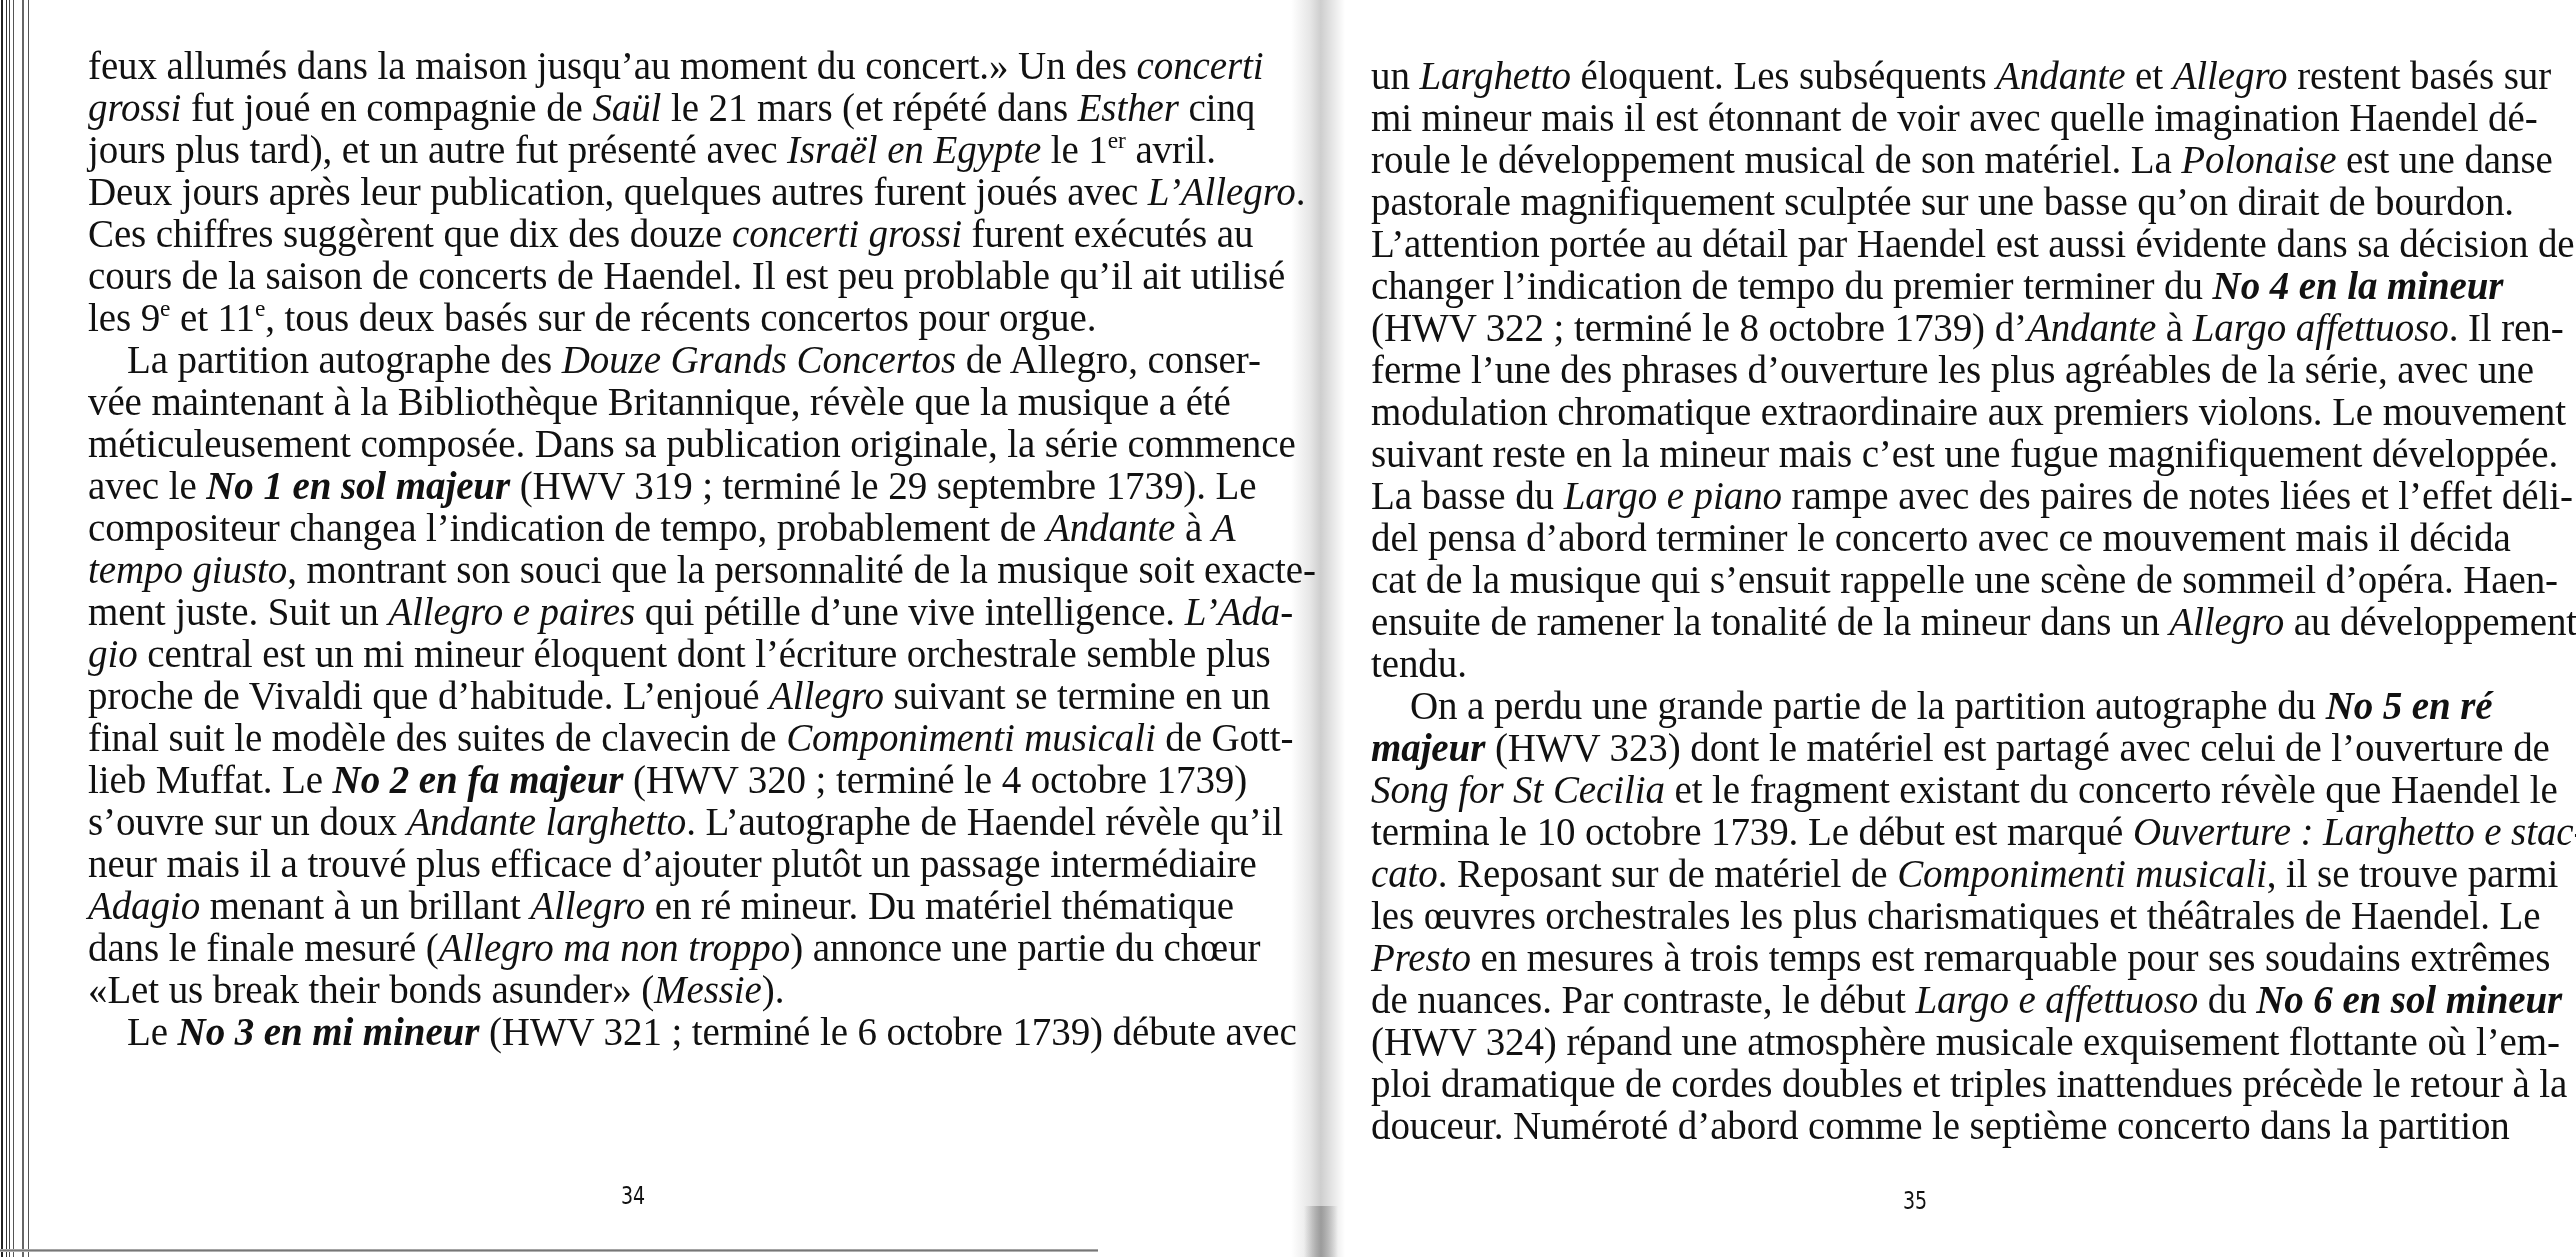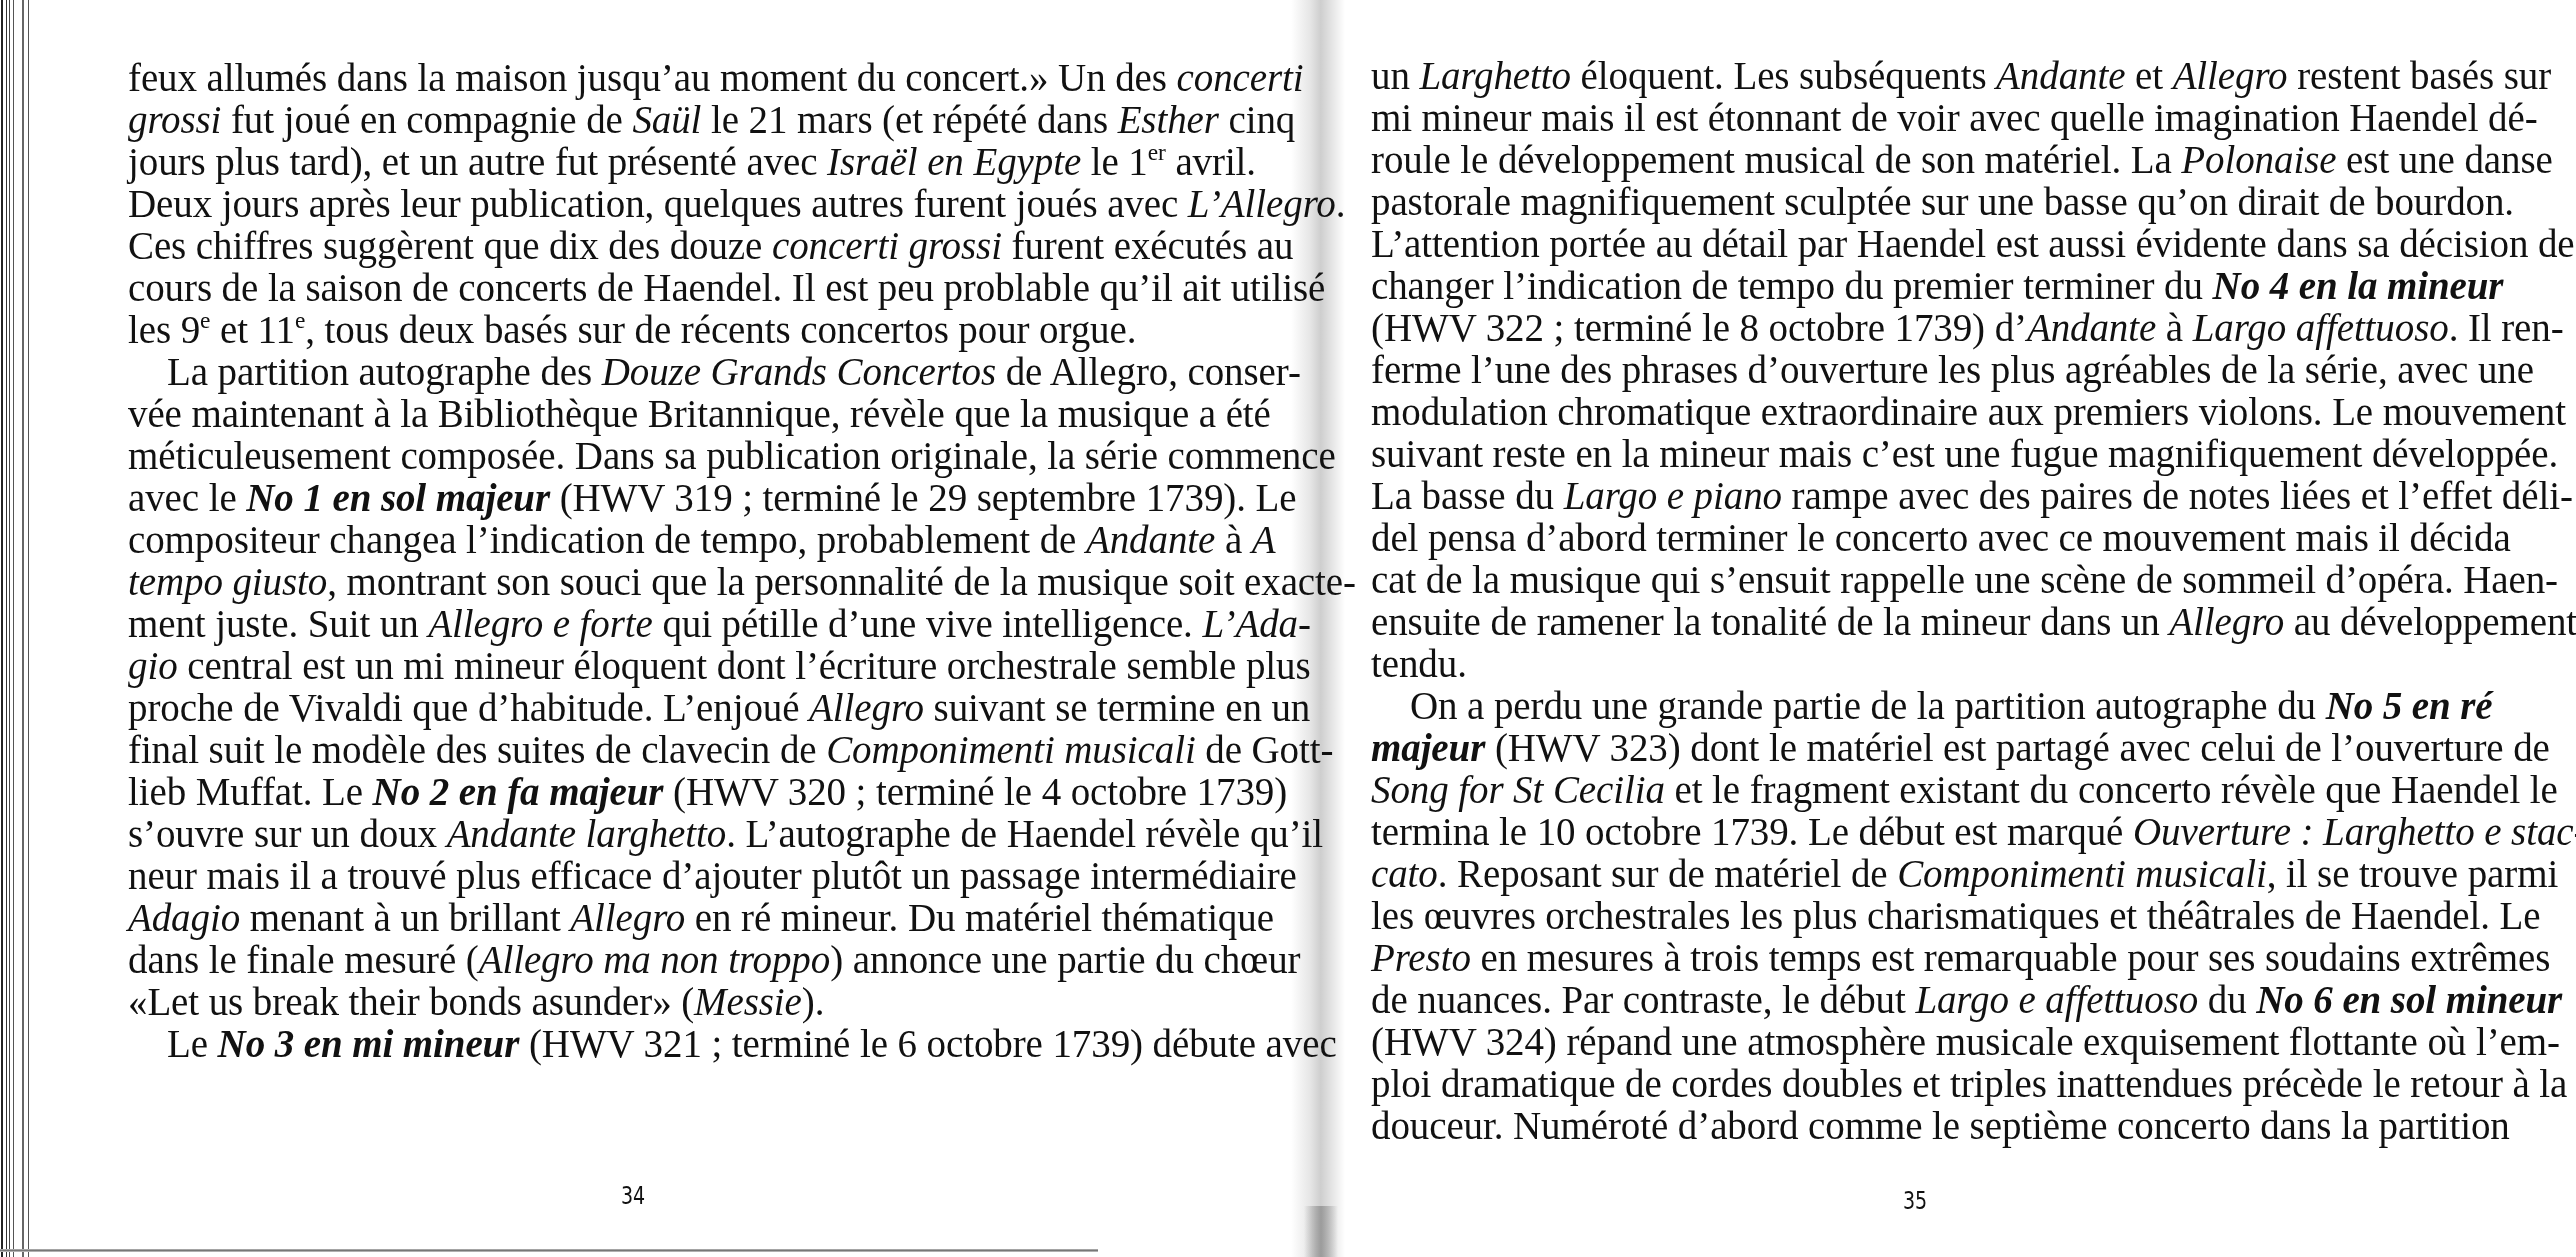--- a/index.html
+++ b/index.html
@@ -20,21 +20,21 @@
         #fff 29px, #fff 33px);
   }
   .bottom-edge-left { position: absolute; left: 0; top: 1249px; width: 1098px; height: 3.4px;
     background: linear-gradient(180deg, #bbb, #777, #ccc); }
   .gutter { position: absolute; left: 1291px; top: 0; width: 54px; height: 1258px;
     background: linear-gradient(90deg, rgba(255,255,255,0) 0%, rgba(210,210,210,0.55) 35%, rgba(190,190,190,0.75) 55%, rgba(255,255,255,0) 100%); }
   .gutter-bottom { position: absolute; left: 1304px; top: 1206px; width: 34px; height: 51px;
     background: linear-gradient(90deg, rgba(255,255,255,0), rgba(150,150,150,0.9), rgba(255,255,255,0)); }
 
   .column { position: absolute; }
-  .col-left { left: 88px; top: 57px; width: 1115px; margin-left: 40px; }
+  .col-left { left: 88px; top: 45px; width: 1115px; }
   .col-right { left: 1371px; top: 55px; width: 1119px; }
 
   .line {
     display: block; height: 42px; line-height: 42px;
     font-size: 39px; white-space: nowrap;
     text-align: justify; text-align-last: justify;
     letter-spacing: -0.1px;
   }
   .line.last { text-align: center; text-align-last: left; }
   .line.indent { padding-left: 39px; }
@@ -62,21 +62,21 @@
     <div class="line"><span>Deux jours après leur publication, quelques autres furent joués avec </span><span class="it">L’Allegro</span><span>.</span></div>
     <div class="line"><span>Ces chiffres suggèrent que dix des douze </span><span class="it">concerti grossi</span><span> furent exécutés au</span></div>
     <div class="line"><span>cours de la saison de concerts de Haendel. Il est peu problable qu’il ait utilisé</span></div>
     <div class="line last"><span>les 9</span><sup class="sp">e</sup><span> et 11</span><sup class="sp">e</sup><span>, tous deux basés sur de récents concertos pour orgue.</span></div>
     <div class="line indent"><span>La partition autographe des </span><span class="it">Douze Grands Concertos</span><span> de Allegro, conser-</span></div>
     <div class="line"><span>vée maintenant à la Bibliothèque Britannique, révèle que la musique a été</span></div>
     <div class="line"><span>méticuleusement composée. Dans sa publication originale, la série commence</span></div>
     <div class="line"><span>avec le </span><span class="bi">No 1 en sol majeur</span><span> (HWV 319 ; terminé le 29 septembre 1739). Le</span></div>
     <div class="line"><span>compositeur changea l’indication de tempo, probablement de </span><span class="it">Andante</span><span> à </span><span class="it">A</span></div>
     <div class="line"><span class="it">tempo giusto</span><span>, montrant son souci que la personnalité de la musique soit exacte-</span></div>
-    <div class="line"><span>ment juste. Suit un </span><span class="it">Allegro e forte</span><span> qui pétille d’une vive intelligence. </span><span class="it">L’Ada-</span></div>
+    <div class="line"><span>ment juste. Suit un </span><span class="it">Allegro e paires</span><span> qui pétille d’une vive intelligence. </span><span class="it">L’Ada-</span></div>
     <div class="line"><span class="it">gio</span><span> central est un mi mineur éloquent dont l’écriture orchestrale semble plus</span></div>
     <div class="line"><span>proche de Vivaldi que d’habitude. L’enjoué </span><span class="it">Allegro</span><span> suivant se termine en un</span></div>
     <div class="line"><span>final suit le modèle des suites de clavecin de </span><span class="it">Componimenti musicali</span><span> de Gott-</span></div>
     <div class="line"><span>lieb Muffat. Le </span><span class="bi">No 2 en fa majeur</span><span> (HWV 320 ; terminé le 4 octobre 1739)</span></div>
     <div class="line"><span>s’ouvre sur un doux </span><span class="it">Andante larghetto</span><span>. L’autographe de Haendel révèle qu’il</span></div>
     <div class="line"><span>neur mais il a trouvé plus efficace d’ajouter plutôt un passage intermédiaire</span></div>
     <div class="line"><span class="it">Adagio</span><span> menant à un brillant </span><span class="it">Allegro</span><span> en ré mineur. Du matériel thématique</span></div>
     <div class="line"><span>dans le finale mesuré (</span><span class="it">Allegro ma non troppo</span><span>) annonce une partie du chœur</span></div>
     <div class="line last"><span>«Let us break their bonds asunder» (</span><span class="it">Messie</span><span>).</span></div>
     <div class="line indent"><span>Le </span><span class="bi">No 3 en mi mineur</span><span> (HWV 321 ; terminé le 6 octobre 1739) débute avec</span></div>

